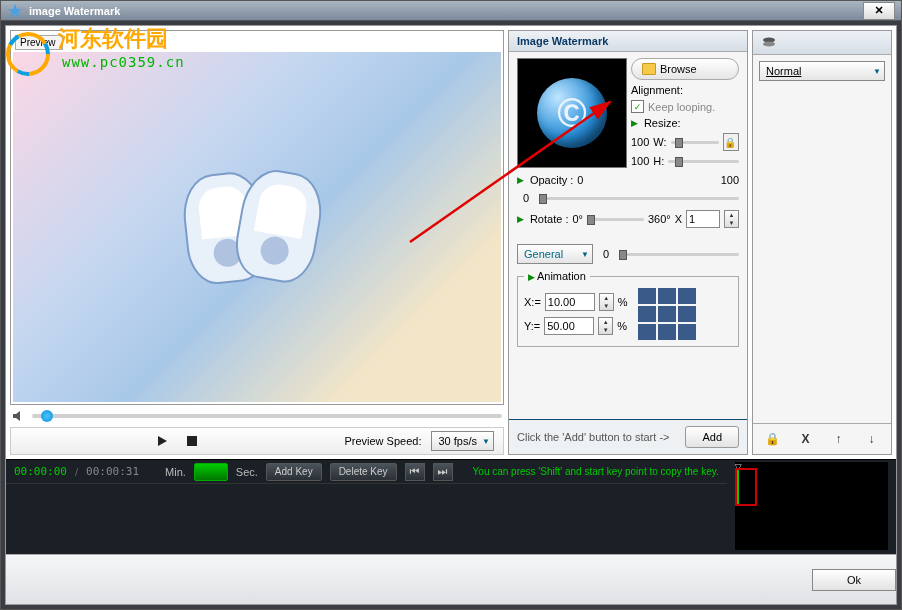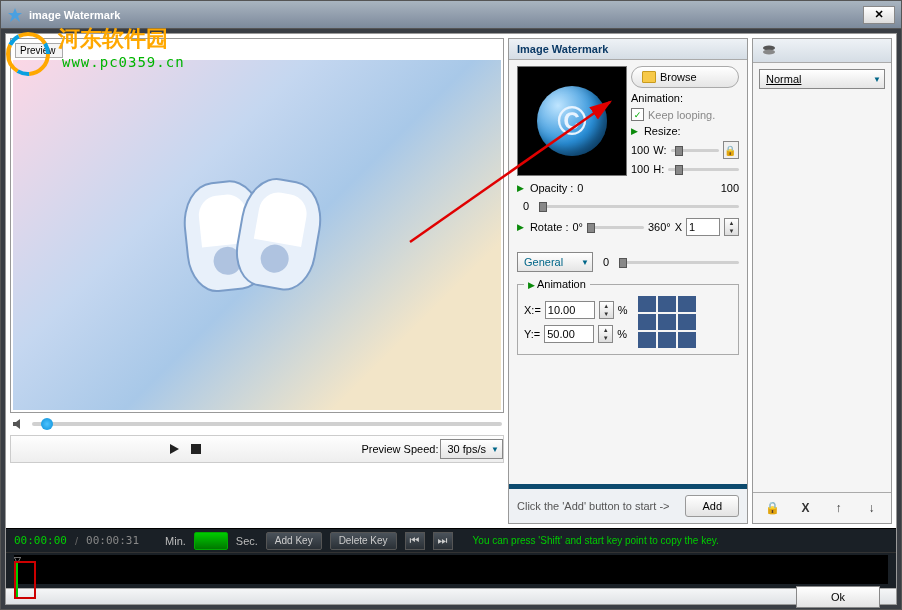--- a/index.html
+++ b/index.html
@@ -30,21 +30,21 @@
   .shoe.l { left:18px; top:6px; transform:rotate(-6deg); }
   .shoe.r { left:72px; top:4px; transform:rotate(10deg); }
   .shoe::before { content:""; position:absolute; top:12px; left:14px; right:14px; height:50px; background:#fff; border-radius:40% 40% 0 0; }
   .shoe::after { content:""; position:absolute; bottom:14px; left:24px; width:28px; height:28px; background:#5a7fb8; border-radius:50%; opacity:.4; }
 
   .vol-row { display:flex; align-items:center; gap:6px; padding:4px 2px; }
   .vol-icon { width:14px; height:14px; }
   .vol-slider { flex:1; height:4px; background:#d0d0d0; border-radius:2px; position:relative; }
   .vol-thumb { position:absolute; left:2%; top:-4px; width:12px; height:12px; background:radial-gradient(#4dc3ff,#0a8fd8); border-radius:50%; }
 
-  .play-row { display:flex; align-items:center; gap:2px; padding:2px 0; height:28px; border:1px solid #ccc; background:linear-gradient(#fefefe,#eee); }
+  .play-row { display:flex; align-items:center; gap:10px; padding:2px 9px; height:28px; border:1px solid #ccc; background:linear-gradient(#fefefe,#eee); }
   .spacer { flex:1; }
   .pbtn { width:20px; height:20px; display:flex; align-items:center; justify-content:center; cursor:pointer; }
   .select { height:20px; border:1px solid #888; background:linear-gradient(#fff,#e5e5e5); display:flex; align-items:center; padding:0 16px 0 6px; position:relative; cursor:pointer; }
   .select::after { content:"▼"; position:absolute; right:3px; font-size:8px; color:#068; }
 
   .mid { width:240px; border:1px solid #999; display:flex; flex-direction:column; background:#f5f5f5; }
   .panel-title { background:linear-gradient(#eef2f6,#d5dde5); padding:4px 8px; border-bottom:1px solid #aaa; font-weight:bold; color:#0b3a66; }
   .panel-body { flex:1; padding:6px 8px; display:flex; flex-direction:column; gap:6px; overflow:auto; }
 
   .wm-preview { display:flex; gap:4px; }
@@ -63,45 +63,45 @@
   .spin { width:15px; height:18px; border:1px solid #888; background:linear-gradient(#fff,#ddd); display:flex; flex-direction:column; }
   .spin div { flex:1; font-size:6px; text-align:center; line-height:8px; color:#333; }
 
   fieldset { border:1px solid #aaa; padding:6px; }
   fieldset legend { padding:0 4px; }
   .align-grid { display:grid; grid-template-columns:repeat(3,18px); grid-template-rows:repeat(3,16px); gap:2px; }
   .align-grid div { background:#3a5a8a; cursor:pointer; }
 
   .chk { width:13px; height:13px; border:1px solid #777; background:#fff; display:inline-flex; align-items:center; justify-content:center; font-size:9px; color:#0a0; cursor:pointer; }
 
-  .mid-footer { border-top:5px solid #0c4a6e; padding:6px 8px; display:flex; align-items:center; gap:6px; background:#eef1f4; }
+  .mid-footer { border-top:1px solid #0c4a6e; padding:6px 8px; display:flex; align-items:center; gap:6px; background:#eef1f4; }
   .add-btn { padding:4px 16px; border:1px solid #999; background:linear-gradient(#fff,#e3e3e3); cursor:pointer; border-radius:3px; }
 
   .right { width:140px; border:1px solid #999; background:#f5f5f5; display:flex; flex-direction:column; }
   .right-head { background:linear-gradient(#eef2f6,#d5dde5); padding:4px 8px; border-bottom:1px solid #aaa; height:24px; display:flex; align-items:center; }
   .layers-icon { width:16px; height:14px; }
   .right-body { flex:1; padding:6px; }
   .normal-sel { width:100%; height:20px;text-decoration:underline; }
   .right-foot { border-top:1px solid #aaa; padding:4px; display:flex; gap:2px; justify-content:space-around; }
   .ibtn { width:26px; height:22px; border:1px solid transparent; display:flex; align-items:center; justify-content:center; cursor:pointer; font-size:12px; font-weight:bold; color:#333; }
 
-  .timeline { height:60px; background:#1a2026; border-top:1px solid #000; display:flex; flex-direction:column; color:#bbb;justify-content:flex-end; }
+  .timeline { height:95px; background:#1a2026; border-top:1px solid #000; display:flex; flex-direction:row; color:#bbb;justify-content:flex-end; }
   .tl-top { height:24px; display:flex; align-items:center; gap:8px; padding:0 8px; border-bottom:1px solid #333; }
   .tl-time1 { color:#00d000; font-family:monospace; }
   .tl-time2 { color:#888; font-family:monospace; }
   .tl-btn { height:18px; padding:0 8px; border:1px solid #555; background:linear-gradient(#4a525a,#2a3036); color:#ccc; cursor:pointer; border-radius:2px; font-size:10px; }
   .tl-btn.on { background:linear-gradient(#0c0,#070); border-color:#0a0; }
   .tl-nav { width:20px; height:18px; border:1px solid #555; background:linear-gradient(#4a525a,#2a3036); display:flex; align-items:center; justify-content:center; color:#ccc; cursor:pointer; }
   .tl-hint { color:#0c0; font-size:10px; margin-left:12px; }
   .tl-track { flex:1; background:#000; position:relative; margin:2px 8px 4px; }
   .tl-bar { position:absolute; left:0; top:6px; width:22px; height:38px; border:2px solid #c00; }
   .tl-green { position:absolute; left:0; top:6px; width:4px; height:38px; background:#0c0; }
   .tl-mark { position:absolute; left:0; top:0; color:#ccc; font-size:9px; }
 
-  .footer { height:16px; background:linear-gradient(#f5f6f7,#dfe2e5); border-top:1px solid #aaa; display:flex; align-items:center; justify-content:flex-end; padding:0 16px; }
+  .footer { height:50px; background:linear-gradient(#f5f6f7,#dfe2e5); border-top:1px solid #aaa; display:flex; align-items:center; justify-content:flex-end; padding:0 0; }
   .ok-btn { width:84px; height:22px; border:1px solid #888; background:linear-gradient(#fff,#e3e3e3); cursor:pointer; }
 
   .arrow { position:absolute; z-index:40; pointer-events:none; }
 </style>
 </head>
 <body>
 
 <div class="window">
 
   <div class="titlebar">
@@ -160,21 +160,21 @@
 
           <div class="wm-preview">
             <div class="wm-thumb">
               <div class="c-logo">©</div>
             </div>
             <div class="wm-side">
               <div class="browse-btn">
                 <div class="folder-icon"></div>
                 <span>Browse</span>
               </div>
-              <span>Animation:</span>
+              <span>Alignment:</span>
               <div class="row">
                 <span class="chk">✓</span>
                 <span style="color:#888;">Keep looping.</span>
               </div>
               <div class="row">
                   <span class="tri">▶</span>
                   <span>Resize:</span>
                 </div>
               <div class="row">
                 <span>100</span>

